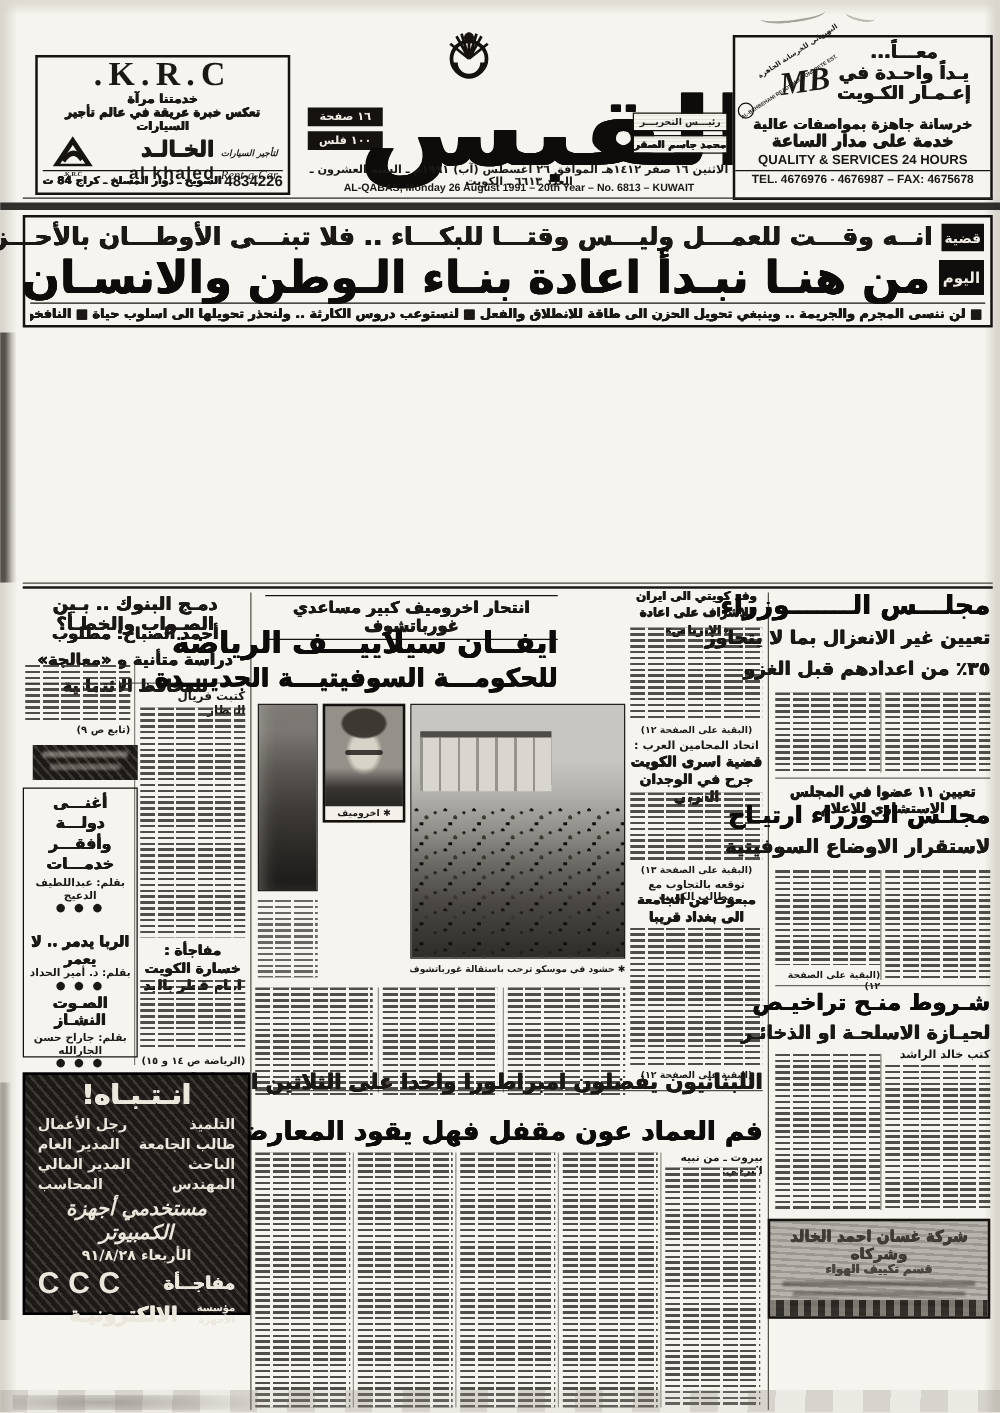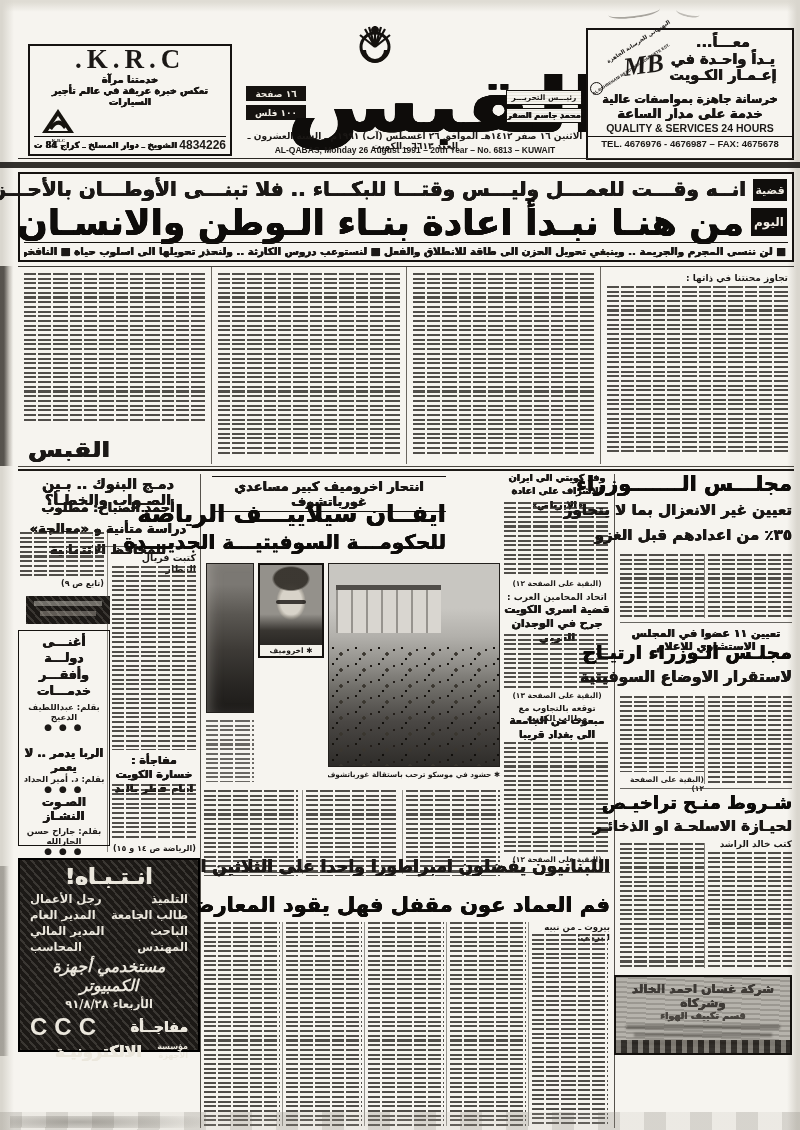--- a/index.html
+++ b/index.html
@@ -57,20 +57,28 @@
 
 <div id="page">
 
   <div class="abs scrawl" style="left:608px;top:6px;width:52px;height:12px;transform:rotate(-7deg)"></div>
   <div class="abs scrawl" style="left:676px;top:8px;width:24px;height:9px;transform:rotate(12deg);opacity:.7"></div>
 
   <div class="abs box" style="left:28px;top:44px;width:204px;height:112px;padding:0 6px">
     <div class="c serif" style="font-size:27px;font-weight:bold;letter-spacing:5px;line-height:1">K.R.C.</div>
     <div class="c blk" style="font-size:10px;margin-top:1px">خدمتنا مرآة</div>
     <div class="c blk" style="font-size:9.5px">تعكس خبرة عريقة في عالم تأجير السيارات</div>
+    <div class="abs" style="right:8px;top:64px;width:150px">
+      <span class="bold" style="font-size:7px;font-style:italic">لتأجير السيارات</span>
+      <span class="blk" style="font-size:17px;letter-spacing:1px">الخـالـد</span>
+      <div class="en" style="text-align:right">
+        <span class="bold" style="font-size:14px;letter-spacing:1px">al khaled</span>
+        <span class="serif" style="font-size:10px;font-style:italic">Rent-a-Car</span>
+      </div>
+    </div>
     <div class="abs" style="left:8px;top:62px;width:40px;text-align:center">
       <svg width="34" height="26" viewBox="0 0 34 26">
         <polygon points="17,1 33,25 1,25" fill="#17140f"></polygon>
         <polygon points="17,8 27,23 7,23" fill="#f6f4ef"></polygon>
         <path d="M8 20 Q17 6 26 18 L23 21 Q17 12 11 22 Z" fill="#17140f"></path>
       </svg>
       <div class="serif" style="font-size:5px;font-weight:bold">K.R.C.</div>
     </div>
     <div class="abs" style="left:4px;right:4px;bottom:2px;border-top:1.5px solid #15120f;display:flex;justify-content:space-between;align-items:center;padding-top:1px">
       <span class="en bold" style="font-size:12px">4834226</span>
@@ -123,36 +131,20 @@
   <div class="abs" style="left:0;top:162px;width:800px;height:6px;background:#221f1c;opacity:.92"></div>
 
   <div class="abs box" style="left:18px;top:172px;width:776px;height:90px">
     <div class="abs badge" style="right:5px;top:5px;width:34px;height:22px;font-size:11px">قضية</div>
     <div class="c blk" style="margin:3px 46px 0 10px;font-size:20px;white-space:nowrap">انــه وقـــت للعمـــل وليـــس وقتـــا للبكـــاء .. فلا تبنـــى الأوطـــان بالأحـــزان</div>
     <div class="abs badge" style="right:5px;top:34px;width:36px;height:28px;font-size:12px">اليوم</div>
     <div class="c blk" style="margin:1px 48px 0 10px;font-size:36px;white-space:nowrap;color:#0e0c0a">من هنـا نبـدأ اعادة بنـاء الـوطن والانسـان</div>
     <div class="abs c blk" style="left:4px;right:4px;bottom:0;border-top:1.5px solid #15120f;font-size:10.3px;white-space:nowrap;overflow:hidden;padding:2px 2px 3px">■ لن ننسى المجرم والجريمة .. وينبغي تحويل الحزن الى طاقة للانطلاق والفعل ■ لنستوعب دروس الكارثة .. ولنحذر تحويلها الى اسلوب حياة ■ النافخون في بوق الانعزال يشعلون حريقا يأتي على كل شيء</div>
   </div>
 
-  <div class="abs" style="left:18px;top:266px;width:776px;height:198px;border-top:1px solid #3b3834;display:flex">
-    <div style="flex:1;padding:6px 6px 4px;border-left:1px solid #6a665f">
-      <div class="bold" style="font-size:9px">تجاوز محنتنا في ذاتها :</div>
-      <div class="sim" style="height:168px;margin-top:3px"></div>
-    </div>
-    <div style="flex:1;padding:6px 6px 4px;border-left:1px solid #6a665f">
-      <div class="sim" style="height:182px"></div>
-    </div>
-    <div style="flex:1;padding:6px 6px 4px;border-left:1px solid #6a665f">
-      <div class="sim" style="height:182px"></div>
-    </div>
-    <div style="flex:1;padding:6px 6px 4px;position:relative">
-      <div class="sim" style="height:148px"></div>
-      <span class="abs blk" style="left:10px;bottom:2px;font-size:21px;transform:scaleX(1.2);transform-origin:left bottom">القبس</span>
-    </div>
-  </div>
   <div class="abs hr" style="left:18px;top:466px;width:776px;background:#4a463f"></div>
   <div class="abs" style="left:18px;top:469px;width:776px;height:2px;background:#1d1a17"></div>
 
   <div class="abs vr" style="left:200px;top:474px;height:654px"></div>
   <div class="abs vr" style="left:614px;top:474px;height:654px"></div>
   <div class="abs vr" style="left:107px;top:530px;height:322px;opacity:.7"></div>
 
   <div class="abs c blk" style="left:20px;top:476px;width:176px;font-size:14.5px">دمـج البنوك .. بـين الصـواب والخطـأ؟</div>
   <div class="abs c blk" style="left:20px;top:498px;width:176px;font-size:13px;line-height:1.6">أحمد الصباح: مطلوب دراسة متأنية و «معالجة» للمحافظ الائتمانية</div>
   <div class="abs hr" style="left:20px;top:546px;width:176px;opacity:.7"></div>

